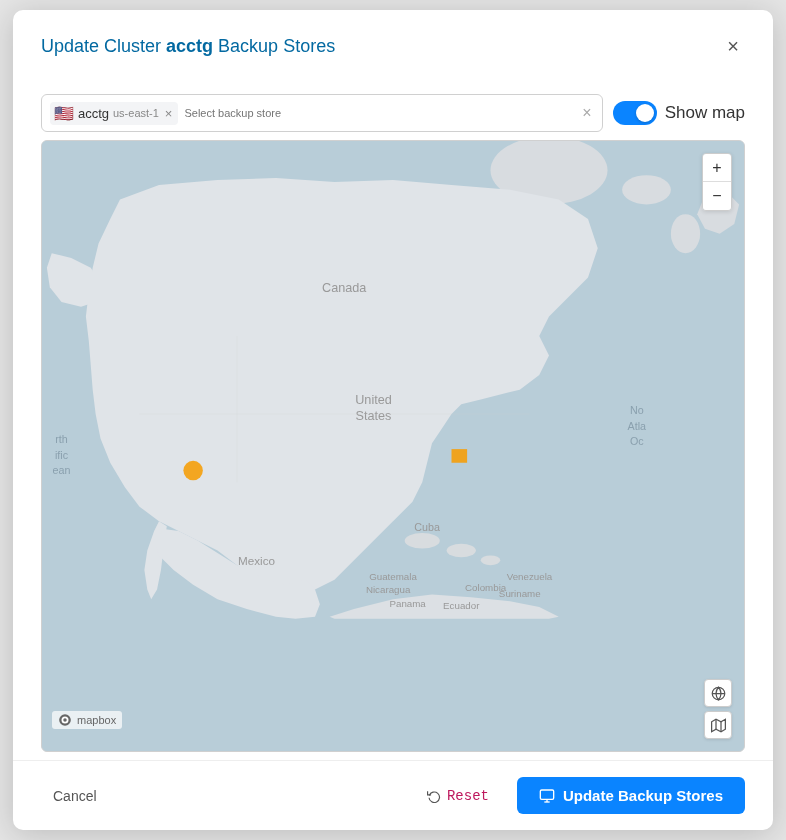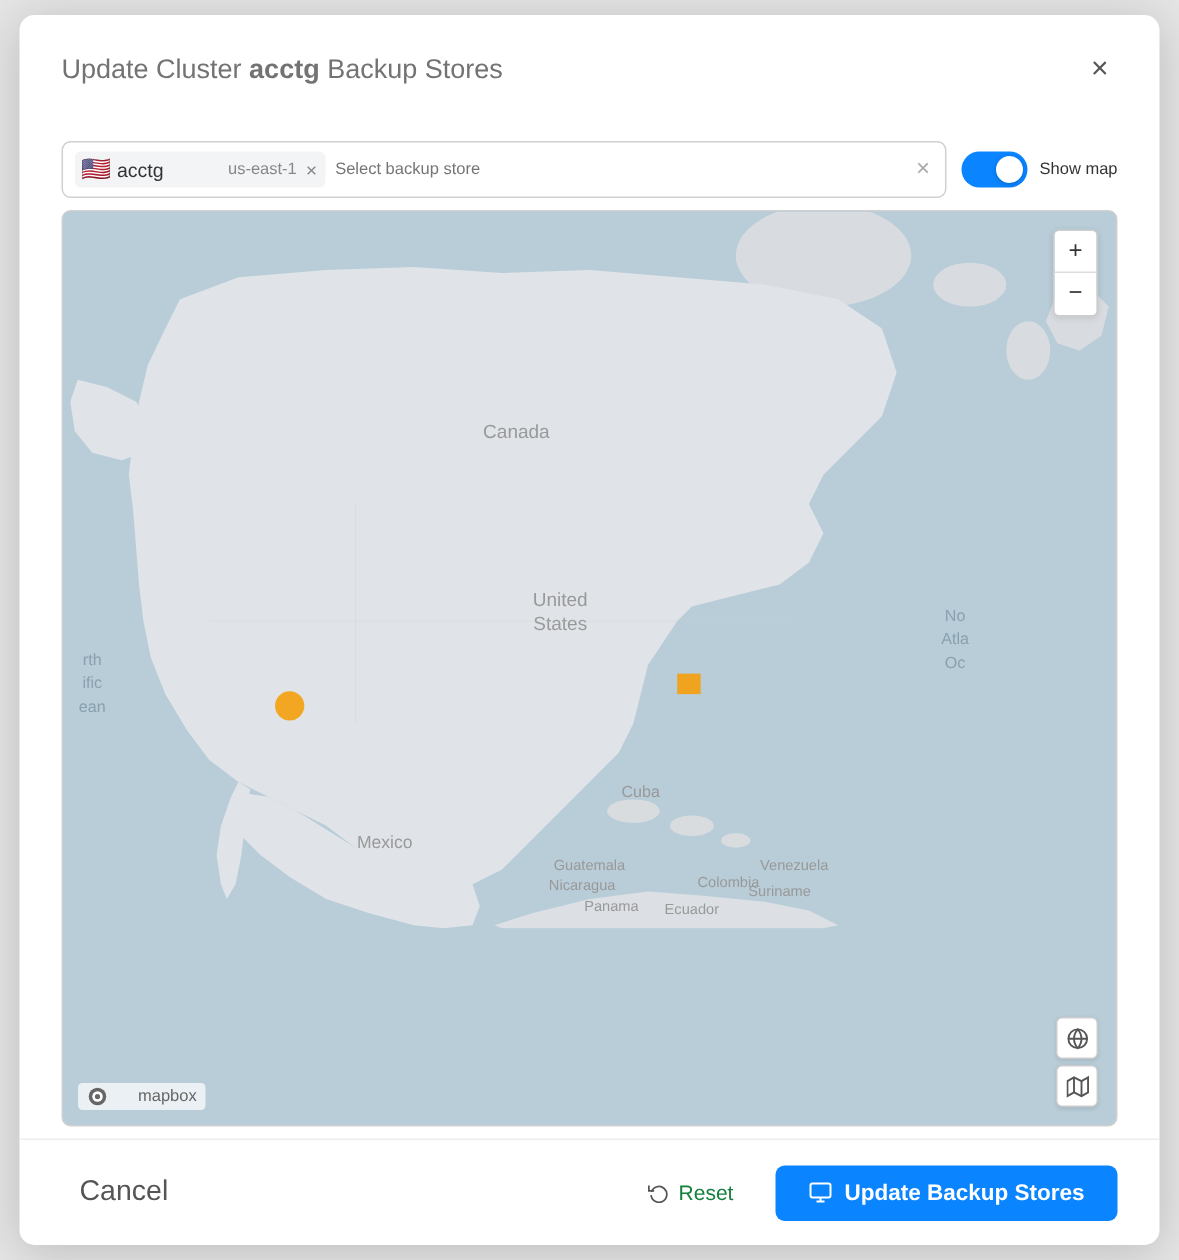--- a/index.html
+++ b/index.html
@@ -24,21 +24,21 @@
     .modal-header {
       display: flex;
       align-items: center;
       justify-content: space-between;
       padding: 24px 28px 16px 28px;
       border-bottom: none;
     }
     .modal-title {
       font-size: 18px;
       font-weight: 400;
-      color: #737373;
+      color: #0369a1;
     }
     .modal-title strong {
       font-weight: 700;
     }
     .close-btn {
       background: none;
       border: none;
       cursor: pointer;
       color: #555;
       font-size: 20px;
@@ -109,21 +109,20 @@
       font-size: 13px;
       margin-left: 2px;
       background: none;
       border: none;
       padding: 0;
       line-height: 1;
     }
     .tag-region {
       font-size: 11px;
       color: #888;
-      margin-left: 39px;
     }
     .search-input {
       border: none;
       outline: none;
       font-size: 11px;
       color: #000000;
       flex: 1;
       background: transparent;
     }
     .search-clear {
@@ -132,21 +131,21 @@
       font-size: 16px;
       background: none;
       border: none;
       padding: 0 2px;
       line-height: 1;
     }
     .show-map-toggle {
       display: flex;
       align-items: center;
       gap: 8px;
-      font-size: 11px;
+      font-size: 17px;
       color: #333;
       white-space: nowrap;
     }
     .toggle-switch {
       position: relative;
       width: 44px;
       height: 24px;
       cursor: pointer;
     }
     .toggle-slider {
@@ -225,60 +224,61 @@
       display: flex;
       align-items: center;
       justify-content: center;
       cursor: pointer;
       font-size: 15px;
       color: #555;
       box-shadow: 0 1px 3px rgba(0,0,0,0.1);
     }
     .mapbox-logo {
       position: absolute;
-      bottom: 10px;
+      bottom: 22px;
       left: 10px;
       display: flex;
       align-items: center;
-      gap: 20px;
+      gap: 5px;
       font-size: 11px;
       color: #666;
       background: rgba(255,255,255,0.7);
       padding: 2px 6px;
       border-radius: 3px;
     }
     .mapbox-logo svg { width: 14px; height: 14px; }
     .modal-footer {
       display: flex;
       align-items: center;
       justify-content: space-between;
       padding: 16px 28px;
       border-top: 1px solid #eee;
       margin-top: 8px;
     }
     .cancel-btn {
       background: none;
       border: none;
       color: #555;
-      font-size: 19px;
+      font-size: 14px;
       cursor: pointer;
       padding: 8px 12px;
       border-radius: 6px;
     }
     .reset-btn {
       background: none;
       border: none;
-      color: #15803d;
+      color: #be185d;
       font-size: 14px;
       cursor: pointer;
       padding: 8px 12px;
       border-radius: 6px;
       display: flex;
       align-items: center;
       gap: 6px;
+      font-family: Liberation Mono, monospace;
     }
     .update-btn {
       background: #0a84ff;
       color: #fff;
       border: none;
       border-radius: 6px;
       font-size: 15px;
       font-weight: 600;
       padding: 10px 22px;
       cursor: pointer;

